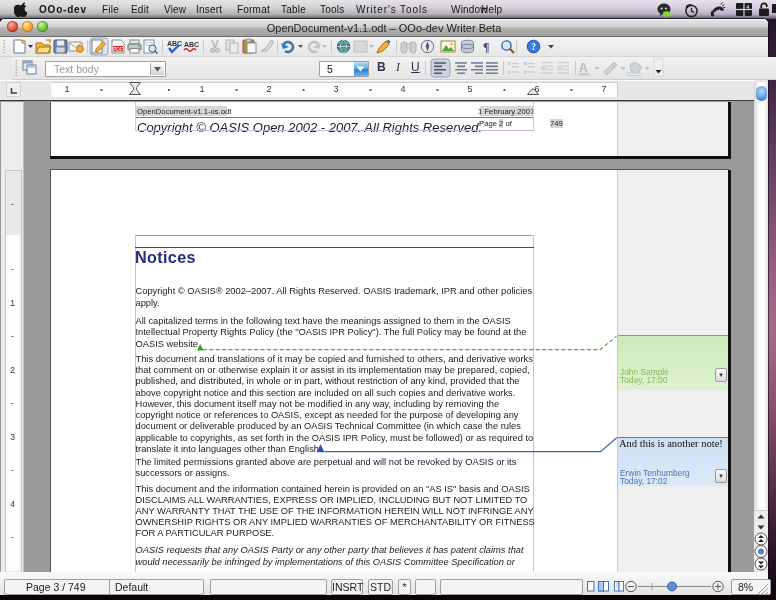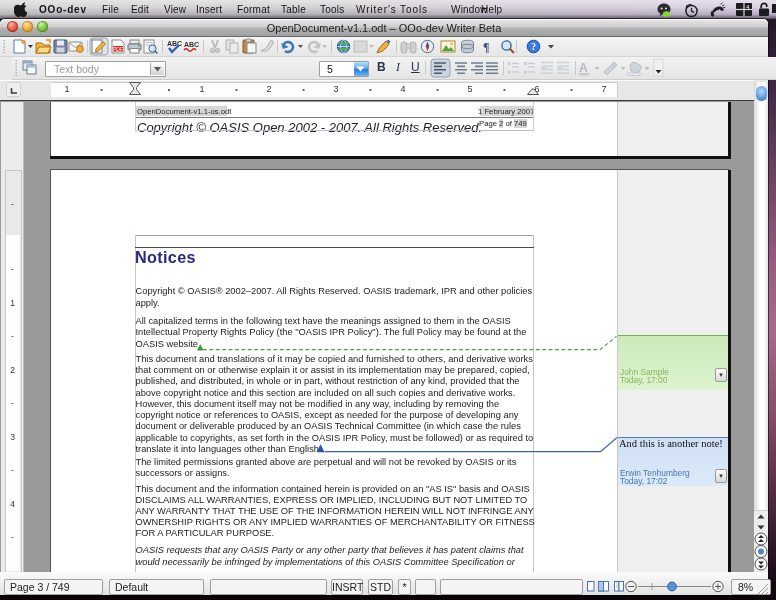--- a/index.html
+++ b/index.html
@@ -428,21 +428,21 @@
 <div class="abs" id="page2r"></div>
 <div class="abs" id="page2bot"></div>
 
 <div class="abs" style="left:136px;top:106px;width:91px;height:10px;background:#d6d6d6;"></div>
 <div class="abs" style="left:480px;top:106px;width:54px;height:10px;background:#d6d6d6;"></div>
 <span class="abs" style="left:137px;top:106.5px;font-size:7.7px;color:#222;">OpenDocument-v1.1-os.odt</span>
 <span class="abs" style="right:776px;top:106.5px;font-size:8px;color:#222;"></span>
 <span class="abs" style="left:478px;top:106.5px;font-size:7.7px;color:#222;">1 February 2007</span>
 <div class="abs" style="left:135px;top:116.5px;width:398px;height:1px;background:#7a7a7a;"></div>
 <span class="abs" style="left:137px;top:120px;font-size:13px;color:#222;font-style:italic;">Copyright © OASIS Open 2002 - 2007. All Rights Reserved.</span>
-<span class="abs" style="left:479px;top:118.5px;font-size:7.7px;color:#222;">Page <span style="background:#d6d6d6;">2</span> of <span style="background:#d6d6d6;">749</span></span>
+<span class="abs" style="left:479px;top:118.5px;font-size:7.7px;color:#222;">Page <span style="background:#d6d6d6;">2</span> of <span style="background:#d6d6d6;margin-left:36px;">749</span></span>
 <div class="abs" style="left:134.5px;top:101.5px;width:1px;height:28px;background:#cfcfcf;"></div>
 <div class="abs" style="left:533px;top:101.5px;width:1px;height:28px;background:#cfcfcf;"></div>
 <div class="abs" style="left:134.5px;top:129.5px;width:399px;height:1px;background:#bcbcd8;"></div>
 <div class="abs" id="page3"></div>
 <div class="abs" id="page3cm"></div>
 <div class="abs" id="page3r"></div>
 
 <div class="abs" style="left:134.5px;top:235px;width:399px;height:1px;background:#9a9ad0;"></div>
 <div class="abs" style="left:134.5px;top:235px;width:1px;height:337px;background:#c6c6c6;"></div>
 <div class="abs" style="left:533px;top:235px;width:1px;height:337px;background:#c6c6c6;"></div>
@@ -489,21 +489,21 @@
       <path d="M4 28 l3 -3 l3 3 z"></path>
       <path d="M4 32 l3 -3 l3 3 z"></path>
     </g>
  <circle cx="7" cy="41.5" r="3" fill="#4a86c8"></circle>
  <g fill="#222">
       <path d="M4 51.5 l3 3 l3 -3 z"></path>
       <path d="M4 55.5 l3 3 l3 -3 z"></path>
     </g>
 </svg>
 <div class="abs" id="statwrap"></div>
-<div class="sbox" style="left:4px;width:97px;"><span style="margin-left:5px;">Page 3 / 749</span></div>
+<div class="sbox" style="left:4px;width:97px;padding-left:16px;"><span style="margin-left:5px;">Page 3 / 749</span></div>
 <div class="sbox" style="left:109px;width:93px;"><span style="margin-left:5px;">Default</span></div>
 <div class="sbox" style="left:210px;width:115px;"></div>
 <div class="sbox" style="left:331px;width:30px;text-align:center;">INSRT</div>
 <div class="sbox" style="left:368px;width:23px;text-align:center;">STD</div>
 <div class="sbox" style="left:398px;width:11px;text-align:center;">*</div>
 <div class="sbox" style="left:415px;width:19px;"></div>
 <div class="sbox" style="left:440px;width:141px;"></div>
 <svg class="abs" style="left:586px;top:580px" width="40" height="13">
  <g fill="#fdfdfd" stroke="#4a72b8" stroke-width="1">
   <rect x="1.5" y="1.5" width="6.5" height="9.5"></rect>

